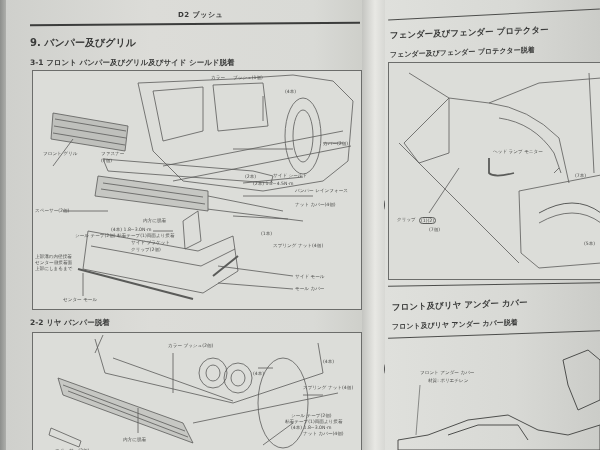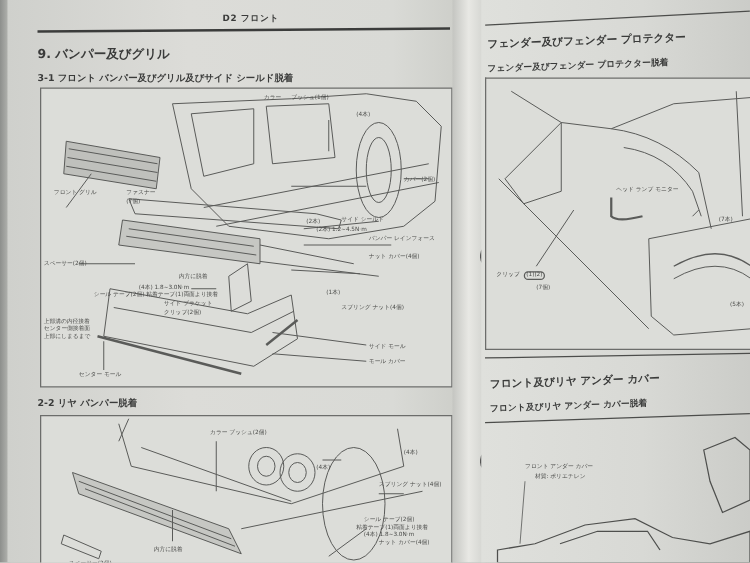--- a/index.html
+++ b/index.html
@@ -19,21 +19,21 @@
   .r-sub { position:absolute; font-size:7px; font-weight:bold; white-space:nowrap; transform:rotate(-2deg); transform-origin:left; }
   .r-rule { position:absolute; height:1px; background:#4c4d4b; }
   .binder-ring { position:absolute; width:8px; height:14px; border:2px solid #555; border-right:none; border-radius:8px 0 0 8px; }
 </style>
 </head>
 <body>
 
 <div class="left-edge"></div>
 
 <div class="page-left"></div>
-<div class="hdr-text">D2 フロント</div>
+<div class="hdr-text">D2 ブッシュ</div>
 <div class="hdr-rule"></div>
 <div class="sec-title">9. バンパー及びグリル</div>
 <div class="sub-title" style="left:30px;top:58px;">3-1 フロント バンパー及びグリル及びサイド シールド脱着</div>
 
 <div class="fig" style="left:32px;top:70px;width:328px;height:238px;">
   <svg width="328" height="238">
     <g fill="none" stroke="#5a5b59" stroke-width="0.8">
 
       <path d="M105 12 L200 8 L260 4 L300 10 L320 30 L315 90 L290 110 L230 120 L150 110 L120 80 Z"></path>
       <path d="M120 20 L170 16 L170 60 L130 70 Z"></path>

